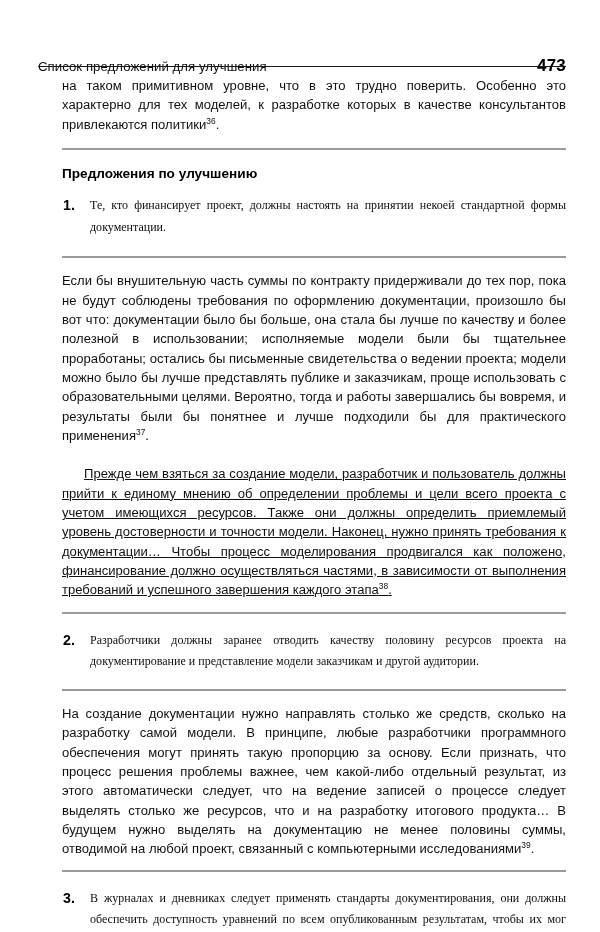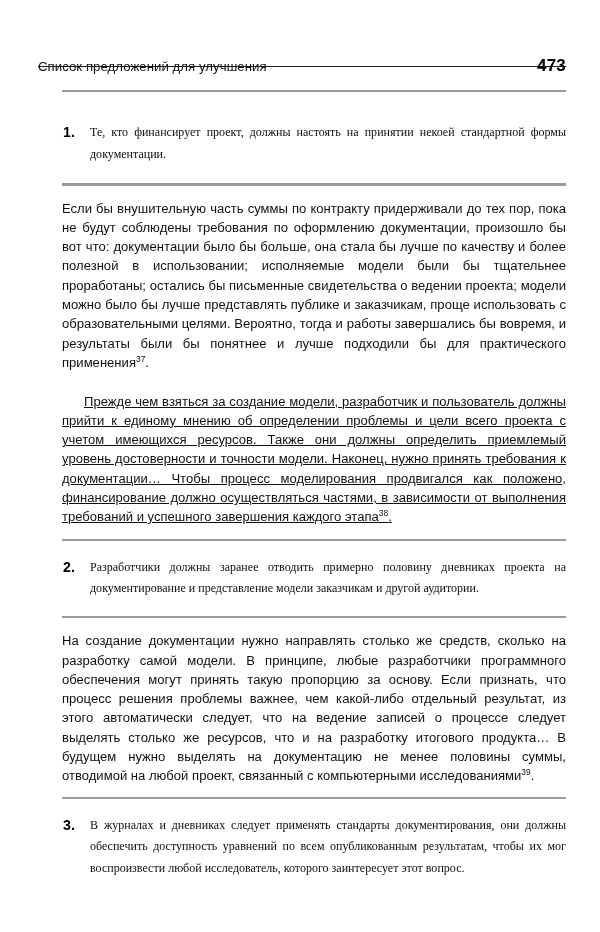--- a/index.html
+++ b/index.html
@@ -144,25 +144,27 @@
 <div class="page">
 
   <div class="runhead">
     <span class="runhead-title">Список предложений для улучшения</span>
     <span class="runhead-folio">473</span>
   </div>
   <div class="runhead-rule"></div>
 
   <div class="col">
 
+    <p class="body"><span>на таком примитивном уровне, что в это трудно поверить. Особенно это характерно для тех моделей, к разработке которых в качестве консультантов привлекаются политики</span><sup>36</sup><span>.</span></p>
 
     <div class="gap-14"></div>
     <div class="sep"></div>
     <div class="gap-16"></div>
 
+    <div class="section-heading">Предложения по улучшению</div>
 
     <div class="gap-14"></div>
 
     <div class="rec">
       <div class="rec-num">1.</div>
       <div class="rec-text">Те, кто финансирует проект, должны настоять на принятии некоей стандартной формы документации.</div>
     </div>
 
     <div class="gap-18"></div>
     <div class="sep"></div>
@@ -173,21 +175,21 @@
 
       <p class="body indent"><span>Прежде чем взяться за создание модели, разработчик и пользователь должны прийти к единому мнению об определении проблемы и цели всего проекта с учетом имеющихся ресурсов. Также они должны определить приемлемый уровень достоверности и точности модели. Наконец, нужно принять требования к документации… Чтобы процесс моделирования продвигался как положено, финансирование должно осуществляться частями, в зависимости от выполнения требований и успешного завершения каждого этапа</span><sup>38</sup><span>.</span></p>
     </div>
 
     <div class="gap-12"></div>
     <div class="sep"></div>
     <div class="gap-16"></div>
 
     <div class="rec">
       <div class="rec-num">2.</div>
-      <div class="rec-text">Разработчики должны заранее отводить примерно половину дневниках проекта на документирование и представление модели заказчикам и другой аудитории.</div>
+      <div class="rec-text">Разработчики должны заранее отводить качеству половину ресурсов проекта на документирование и представление модели заказчикам и другой аудитории.</div>
     </div>
 
     <div class="gap-16"></div>
     <div class="sep"></div>
     <div class="gap-13"></div>
 
     <div>
       <p class="body"><span>На создание документации нужно направлять столько же средств, сколько на разработку самой модели. В принципе, любые разработчики программного обеспечения могут принять такую пропорцию за основу. Если признать, что процесс решения проблемы важнее, чем какой-либо отдельный результат, из этого автоматически следует, что на ведение записей о процессе следует выделять столько же ресурсов, что и на разработку итогового продукта… В будущем нужно выделять на документацию не менее половины суммы, отводимой на любой проект, связанный с компьютерными исследованиями</span><sup>39</sup><span>.</span></p>
     </div>
 

